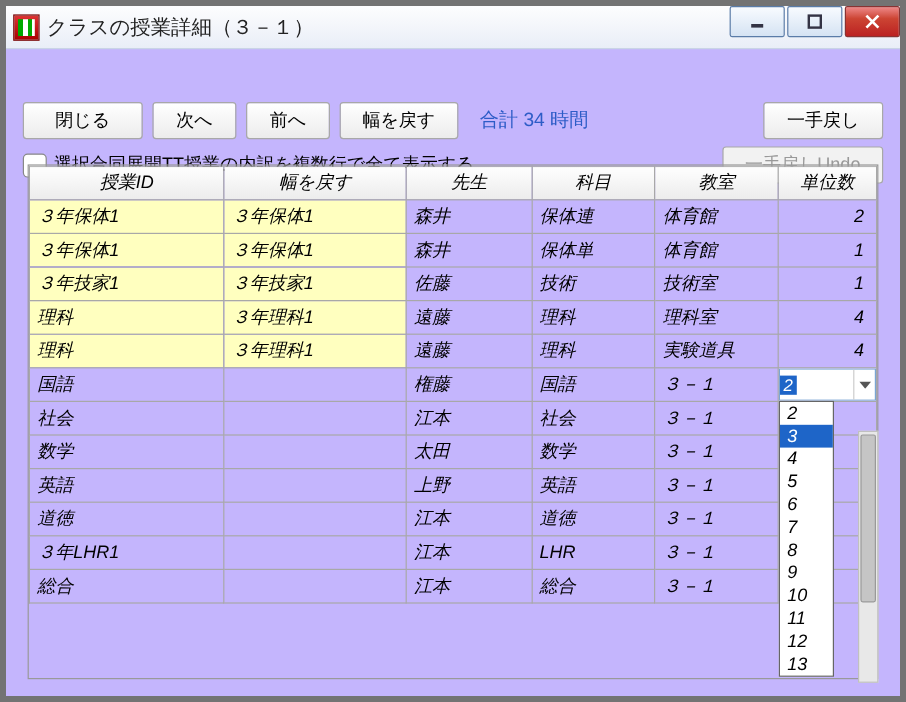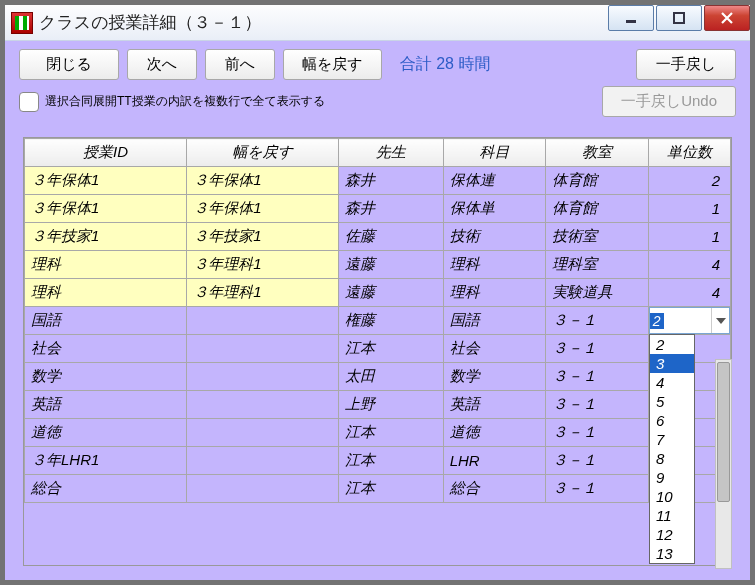--- a/index.html
+++ b/index.html
@@ -57,20 +57,21 @@
     margin-left: 2px;
     border-radius: 2px;
   }
   .win-btn.close { background: linear-gradient(#e88, #c43 40%, #b22); border-color: #833; }
   .win-btn svg { display: block; }
   .toolbar {
     padding: 8px 14px 4px 14px;
     display: flex;
     align-items: center;
     gap: 8px;
+    margin-top: 36px;
   }
   .btn {
     border: 1px solid #a8a8a8;
     background: linear-gradient(#fff, #ececec);
     border-radius: 3px;
     padding: 5px 18px;
     font-size: 15px;
     cursor: pointer;
     min-width: 70px;
     text-align: center;
@@ -84,21 +85,21 @@
     display: flex;
     align-items: center;
     gap: 6px;
   }
   .checkbox {
     width: 20px; height: 20px;
     border: 1px solid #888;
     border-radius: 4px;
     background: #fff;
   }
-  .checkbox-label { font-size: 12px; }
+  .checkbox-label { font-size: 15px; }
   .grid-wrap {
     position: absolute;
     left: 18px; right: 18px;
     top: 132px;
     bottom: 14px;
     border: 1px solid #999;
     overflow: hidden;
     font-style: italic;
   }
   table {
@@ -191,21 +192,21 @@
           </svg>
       </div>
     </div>
   </div>
 
   <div class="toolbar">
     <div class="btn wide">閉じる</div>
     <div class="btn">次へ</div>
     <div class="btn">前へ</div>
     <div class="btn">幅を戻す</div>
-    <div class="total-text">合計 28 時間</div>
+    <div class="total-text">合計 34 時間</div>
     <div class="spacer"></div>
     <div class="btn wide">一手戻し</div>
   </div>
 
   <div class="row2">
     <div class="checkbox"></div>
     <div class="checkbox-label">選択合同展開TT授業の内訳を複数行で全て表示する</div>
     <div class="spacer"></div>
     <div class="btn disabled">一手戻しUndo</div>
   </div>

